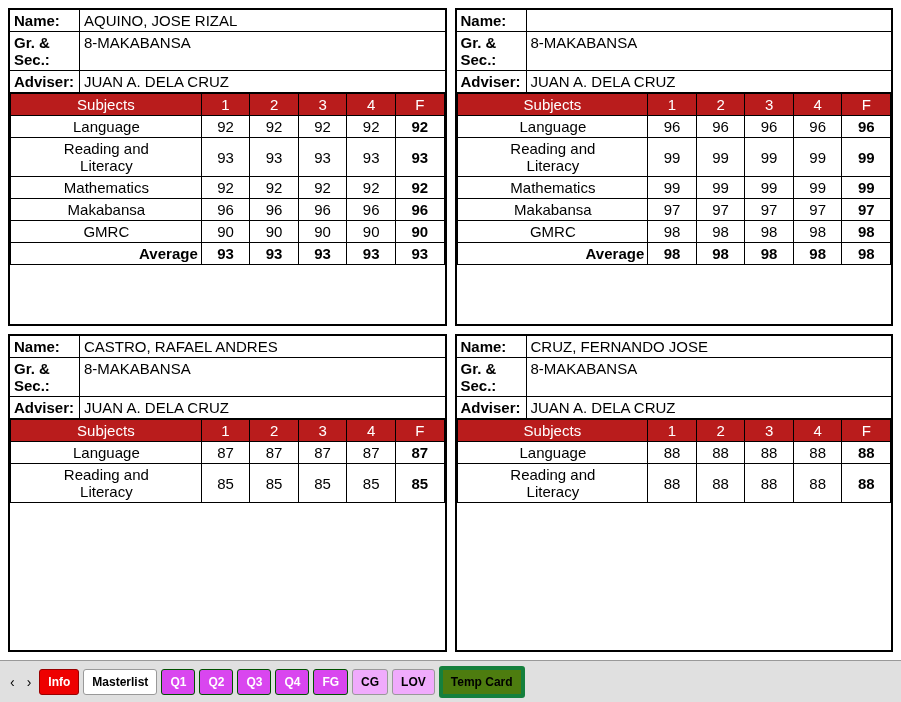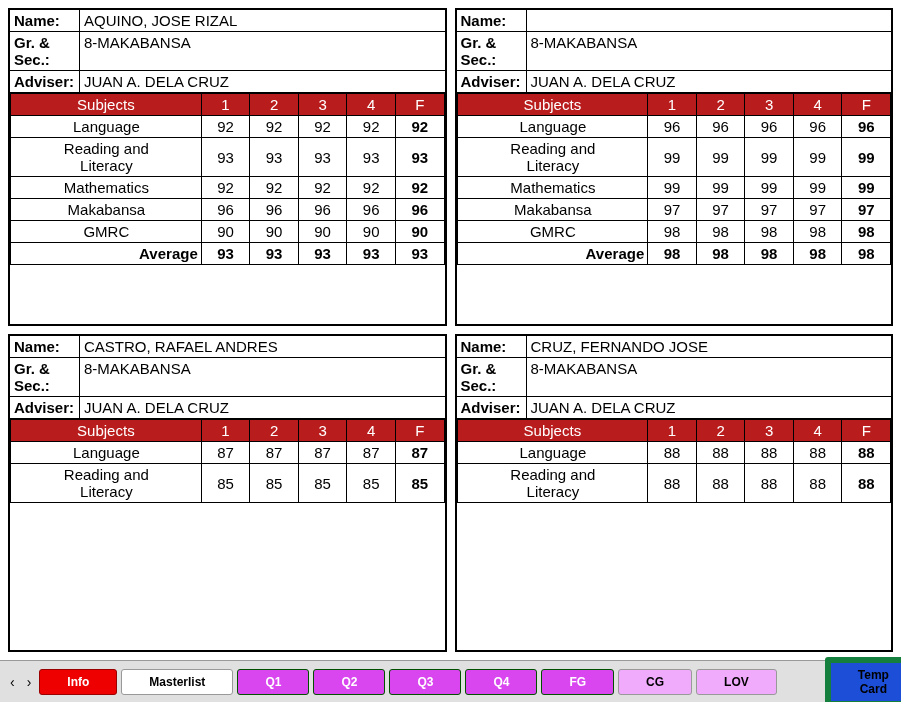--- a/index.html
+++ b/index.html
@@ -98,21 +98,21 @@
 
     .nav-arrow {
       background: none;
       border: none;
       font-size: 14px;
       cursor: pointer;
       padding: 2px 4px;
     }
 
     .nav-btn {
-      padding: 5px 27px;
+      padding: 5px 8px;
       border: 1px solid #999;
       border-radius: 3px;
       cursor: pointer;
       font-size: 12px;
       font-weight: bold;
     }
 
     .btn-red {
       background: #e00;
       color: #fff;
@@ -125,24 +125,23 @@
       border: 1px solid #999;
     }
 
     .btn-green {
       background: #d946ef;
       color: #fff;
       border: 1px solid #005000;
     }
 
     .btn-light {
-      background: #1d4ed8;
+      background: #4d7c0f;
       color: #000;
-      border: 6px solid #15803d;
-      margin-left: 44px;
+      border: 4px solid #15803d;
     }
 
     .btn-gray {
       background: #f0abfc;
       color: #000;
       border: 1px solid #999;
     }
   </style>
 </head>
 <body>

